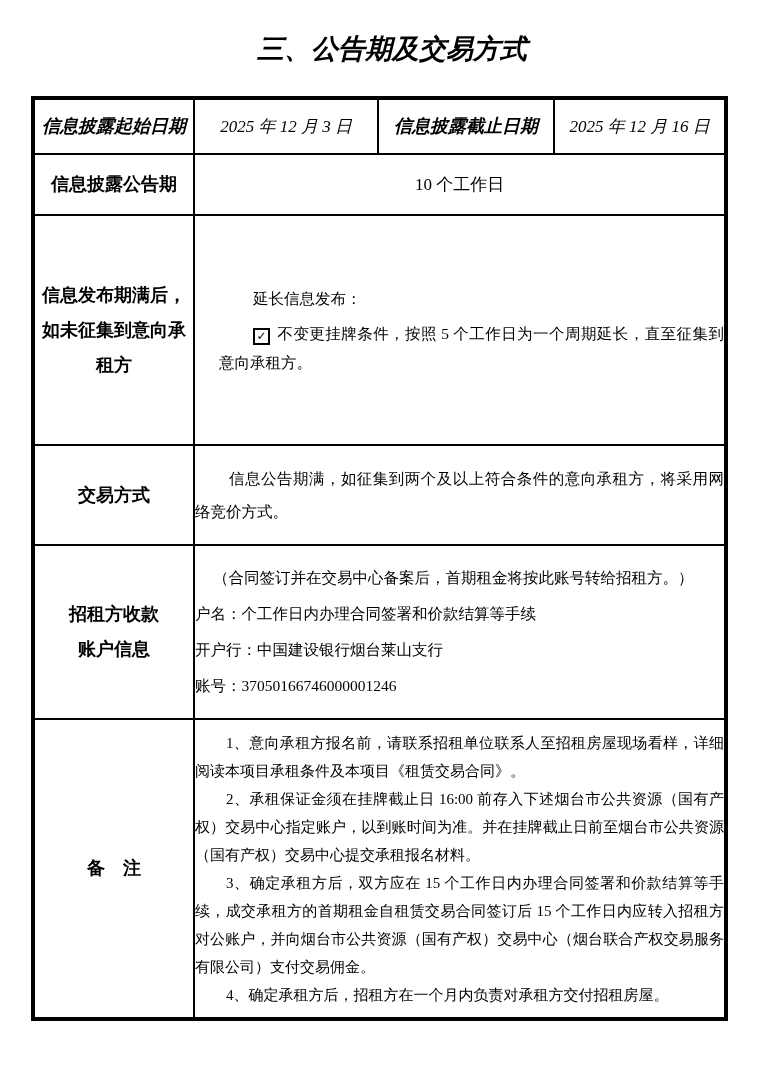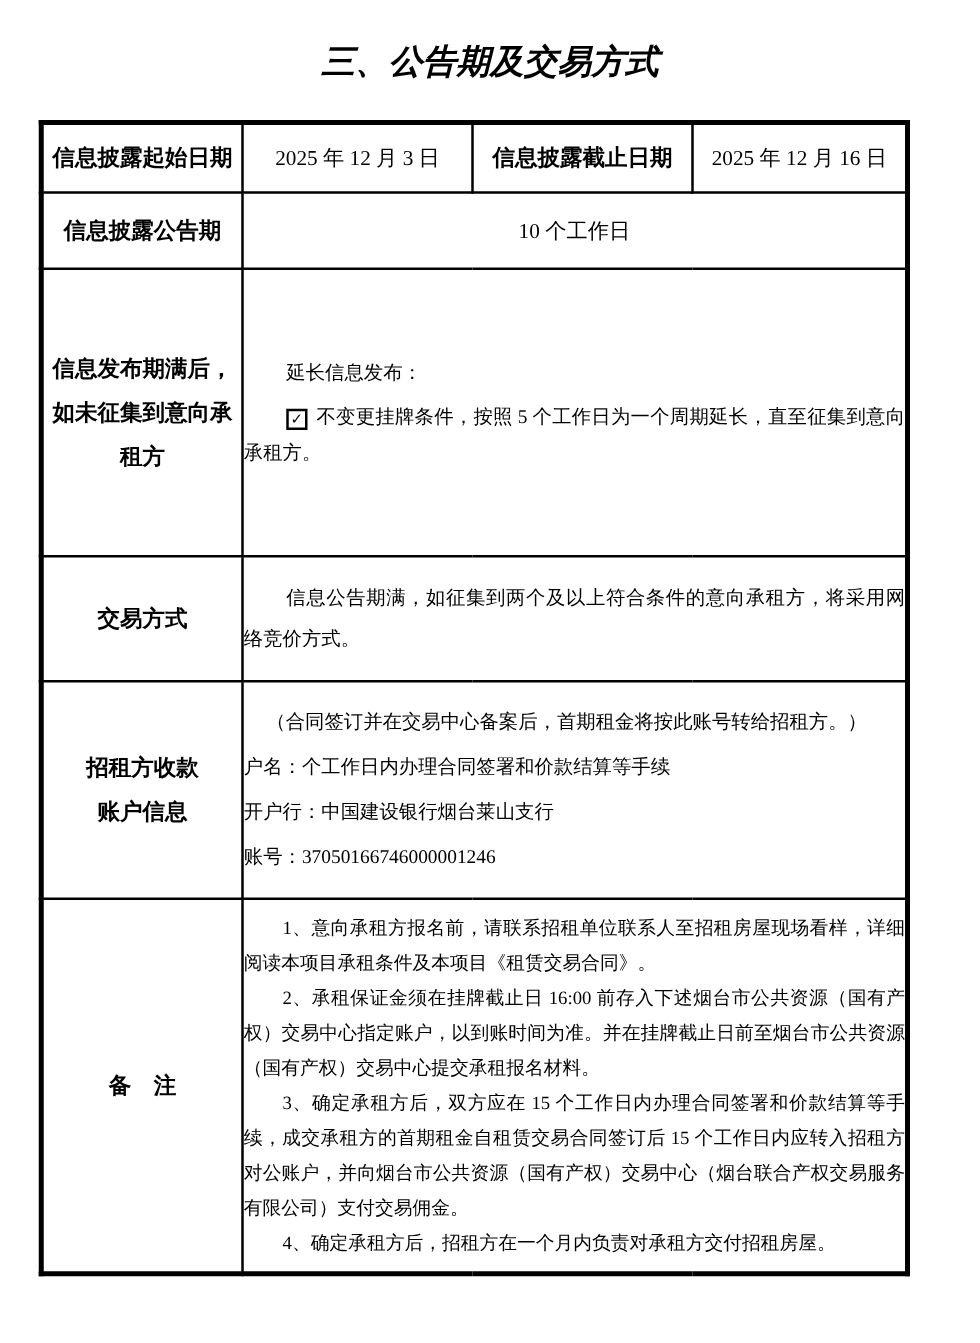--- a/index.html
+++ b/index.html
@@ -47,21 +47,21 @@
     font-size: 17px;
     text-align: center;
   }
   td.content {
     font-size: 15.5px;
     text-align: justify;
     padding: 0 8px 0 6px;
   }
   td.content p { margin: 0; }
   .ind { text-indent: 34px; }
-  .row-extension-cell p { line-height: 29px; }
+  .row-extension-cell p { line-height: 29px; padding-left: 24px; }
   .row-extension-cell .opt { margin-top: 6px; }
   .row-trade-cell p { line-height: 33px; }
   .row-account-cell .line { line-height: 36px; }
   .row-account-cell .note { text-indent: 18px; }
   td.row-remarks-cell {
     vertical-align: top;
     padding-top: 12px;
     margin-left: 30px;
   }
   td.row-remarks-cell p {
@@ -77,21 +77,21 @@
     border: 2px solid #000;
     line-height: 12px;
     text-align: center;
     font-size: 12px;
     font-family: "DejaVu Sans", sans-serif;
     vertical-align: -1px;
     margin-right: 7px;
     text-indent: 0;
   }
   
-  tr.r1 { height: 56px; }
+  tr.r1 { height: 56px; font-style: italic; }
   tr.r2 { height: 61px; }
   tr.r3 { height: 230px; }
   tr.r4 { height: 100px; }
   tr.r5 { height: 174px; }
   tr.r6 { height: 300px; }
 </style>
 </head>
 <body>
 
 <div>

